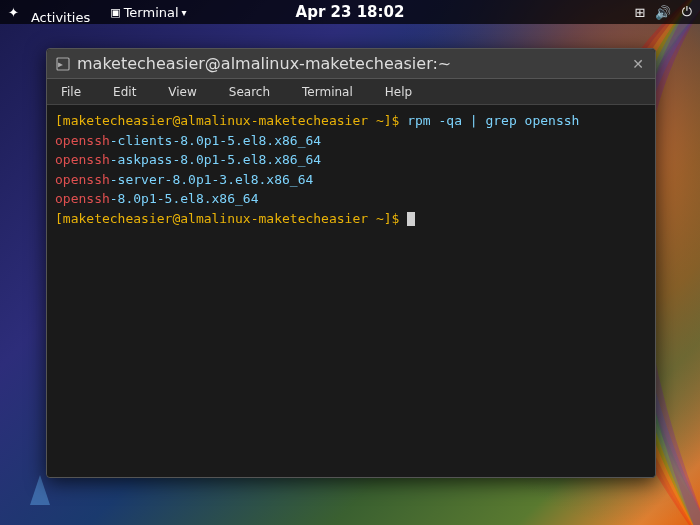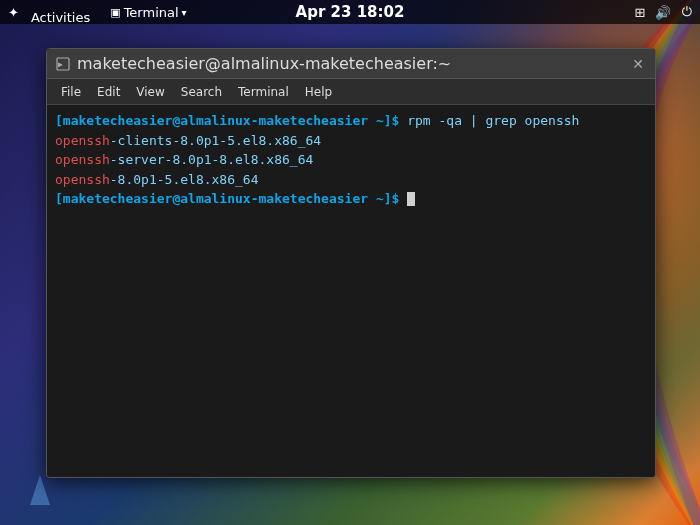--- a/index.html
+++ b/index.html
@@ -135,21 +135,21 @@
     }
 
     
     .menu-bar {
       height: 26px;
       background: #2d2d2d;
       border-bottom: 1px solid #444;
       display: flex;
       align-items: center;
       padding: 0 6px;
-      gap: 0;
+      gap: 16px;
       flex-shrink: 0;
     }
 
     .menu-item {
       color: #ddd;
       font-size: 12px;
       padding: 2px 8px;
       cursor: pointer;
       border-radius: 3px;
     }
@@ -165,22 +165,21 @@
       overflow: hidden;
       border-radius: 0 0 4px 4px;
     }
 
     .term-line {
       line-height: 1.5;
       white-space: nowrap;
     }
 
     .term-prompt {
-      color: #0ea5e9;
-      font-weight: bold;
+      color: #eab308;
     }
 
     .term-red {
       color: #e05050;
     }
 
     .term-white {
       color: #7dd3fc;
     }
 
@@ -300,21 +299,24 @@
     <div class="terminal-content">
 
       <div class="term-line">
         <span class="term-prompt">[maketecheasier@almalinux-maketecheasier ~]$ </span><span class="term-white">rpm -qa | grep openssh</span>
       </div>
 
       <div class="term-line">
         <span class="term-red">openssh</span><span class="term-white">-clients-8.0p1-5.el8.x86_64</span>
       </div>
       <div class="term-line">
-        <span class="term-red">openssh</span><span class="term-white">-server-8.0p1-8.el8.x86_64</span>
+        <span class="term-red">openssh</span><span class="term-white">-askpass-8.0p1-5.el8.x86_64</span>
+      </div>
+      <div class="term-line">
+        <span class="term-red">openssh</span><span class="term-white">-server-8.0p1-3.el8.x86_64</span>
       </div>
       <div class="term-line">
         <span class="term-red">openssh</span><span class="term-white">-8.0p1-5.el8.x86_64</span>
       </div>
 
       <div class="term-line">
         <span class="term-prompt">[maketecheasier@almalinux-maketecheasier ~]$ </span><span class="term-cursor"></span>
       </div>
     </div>
 

